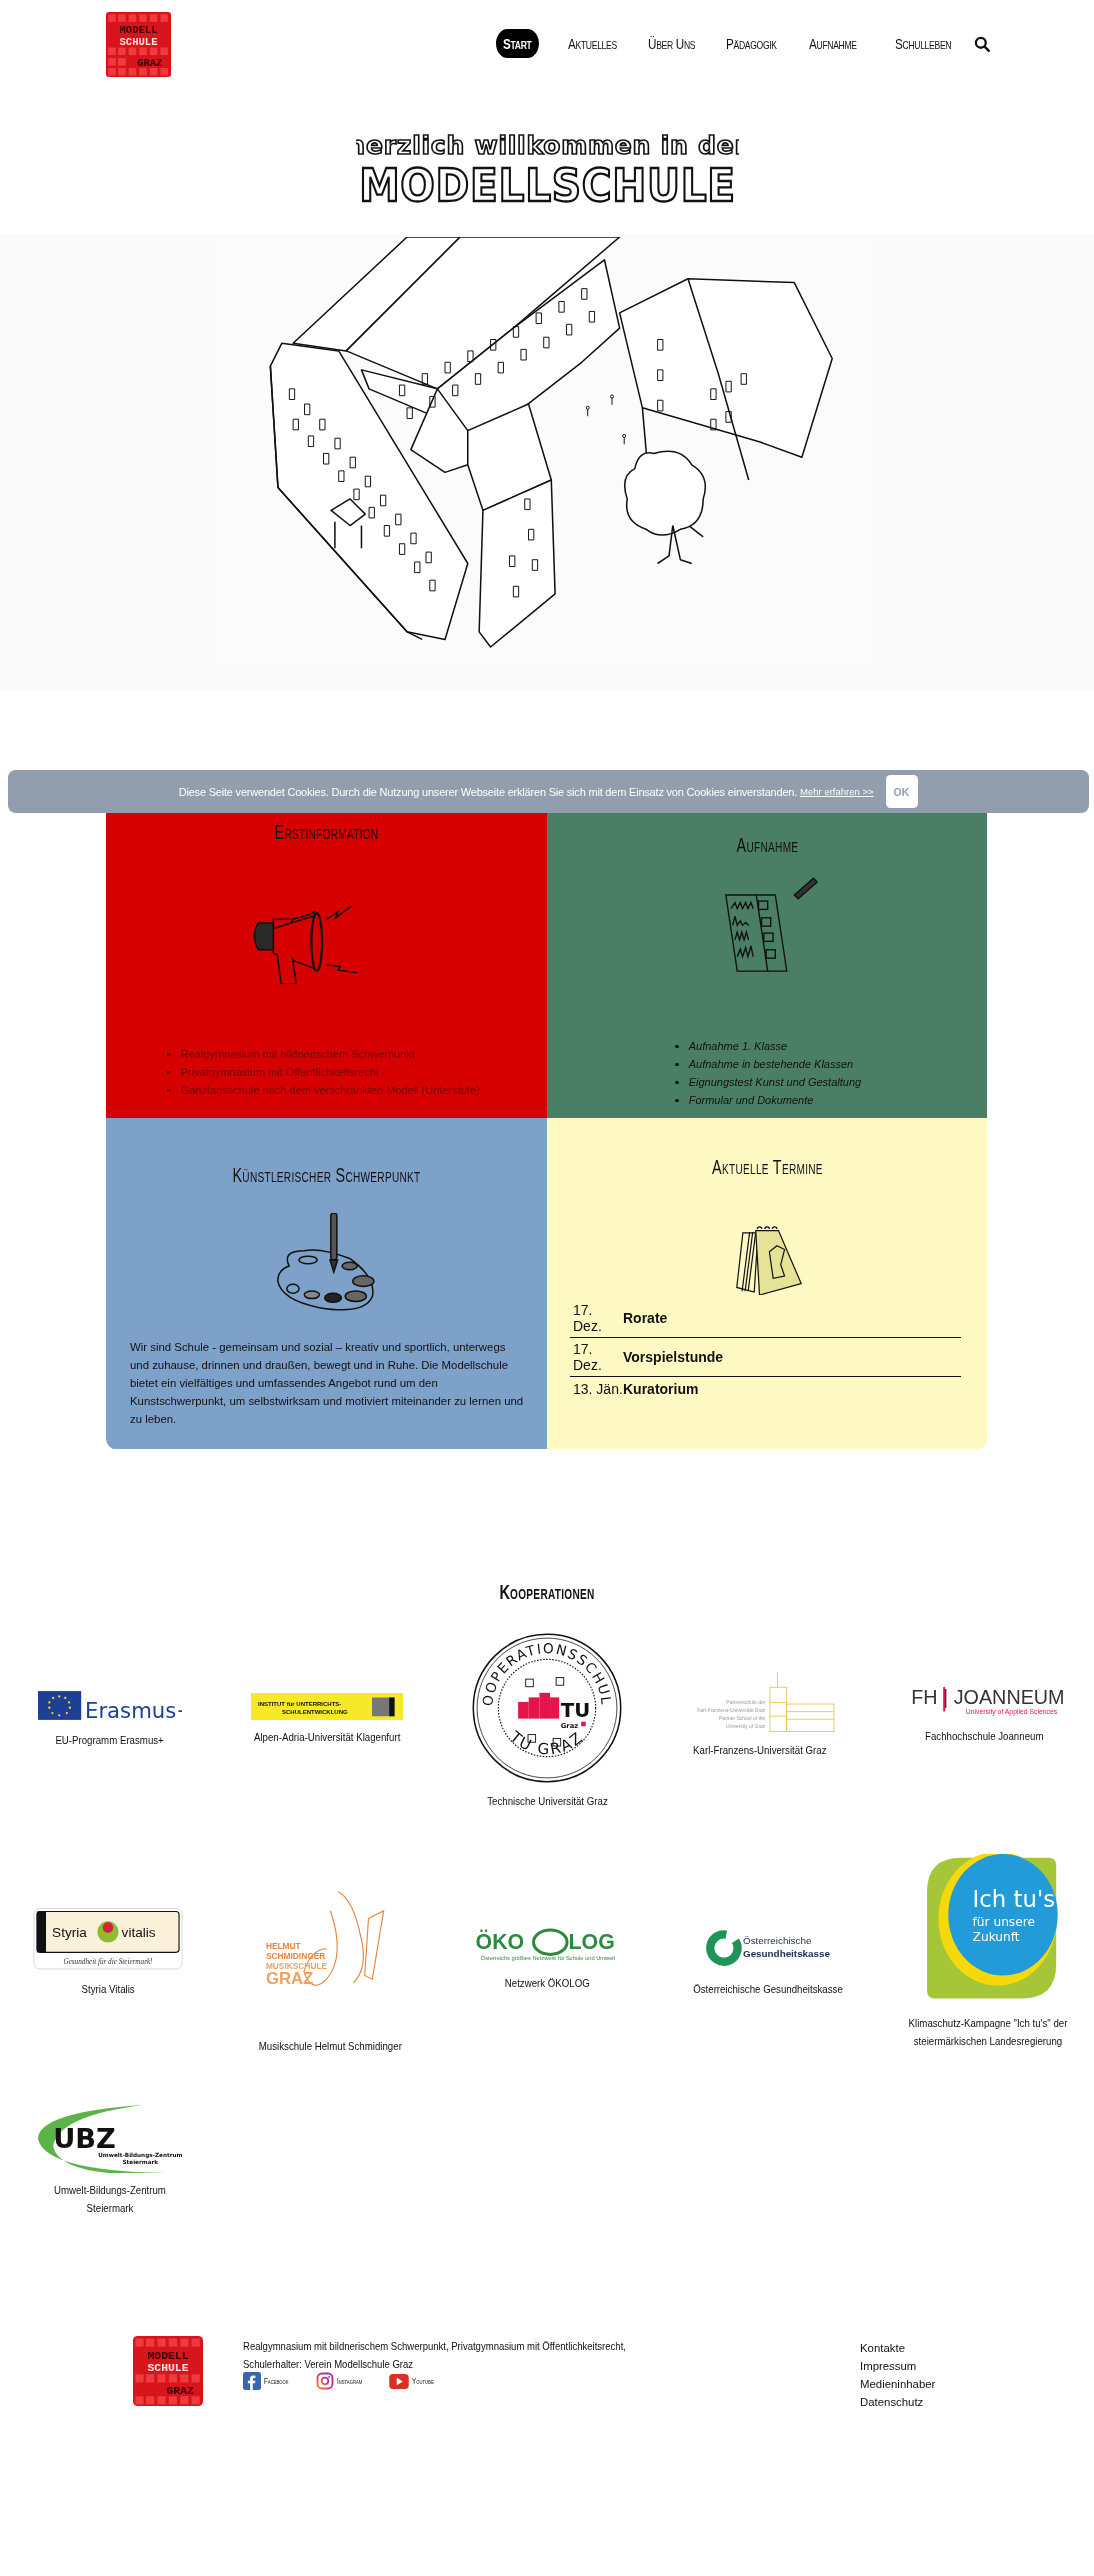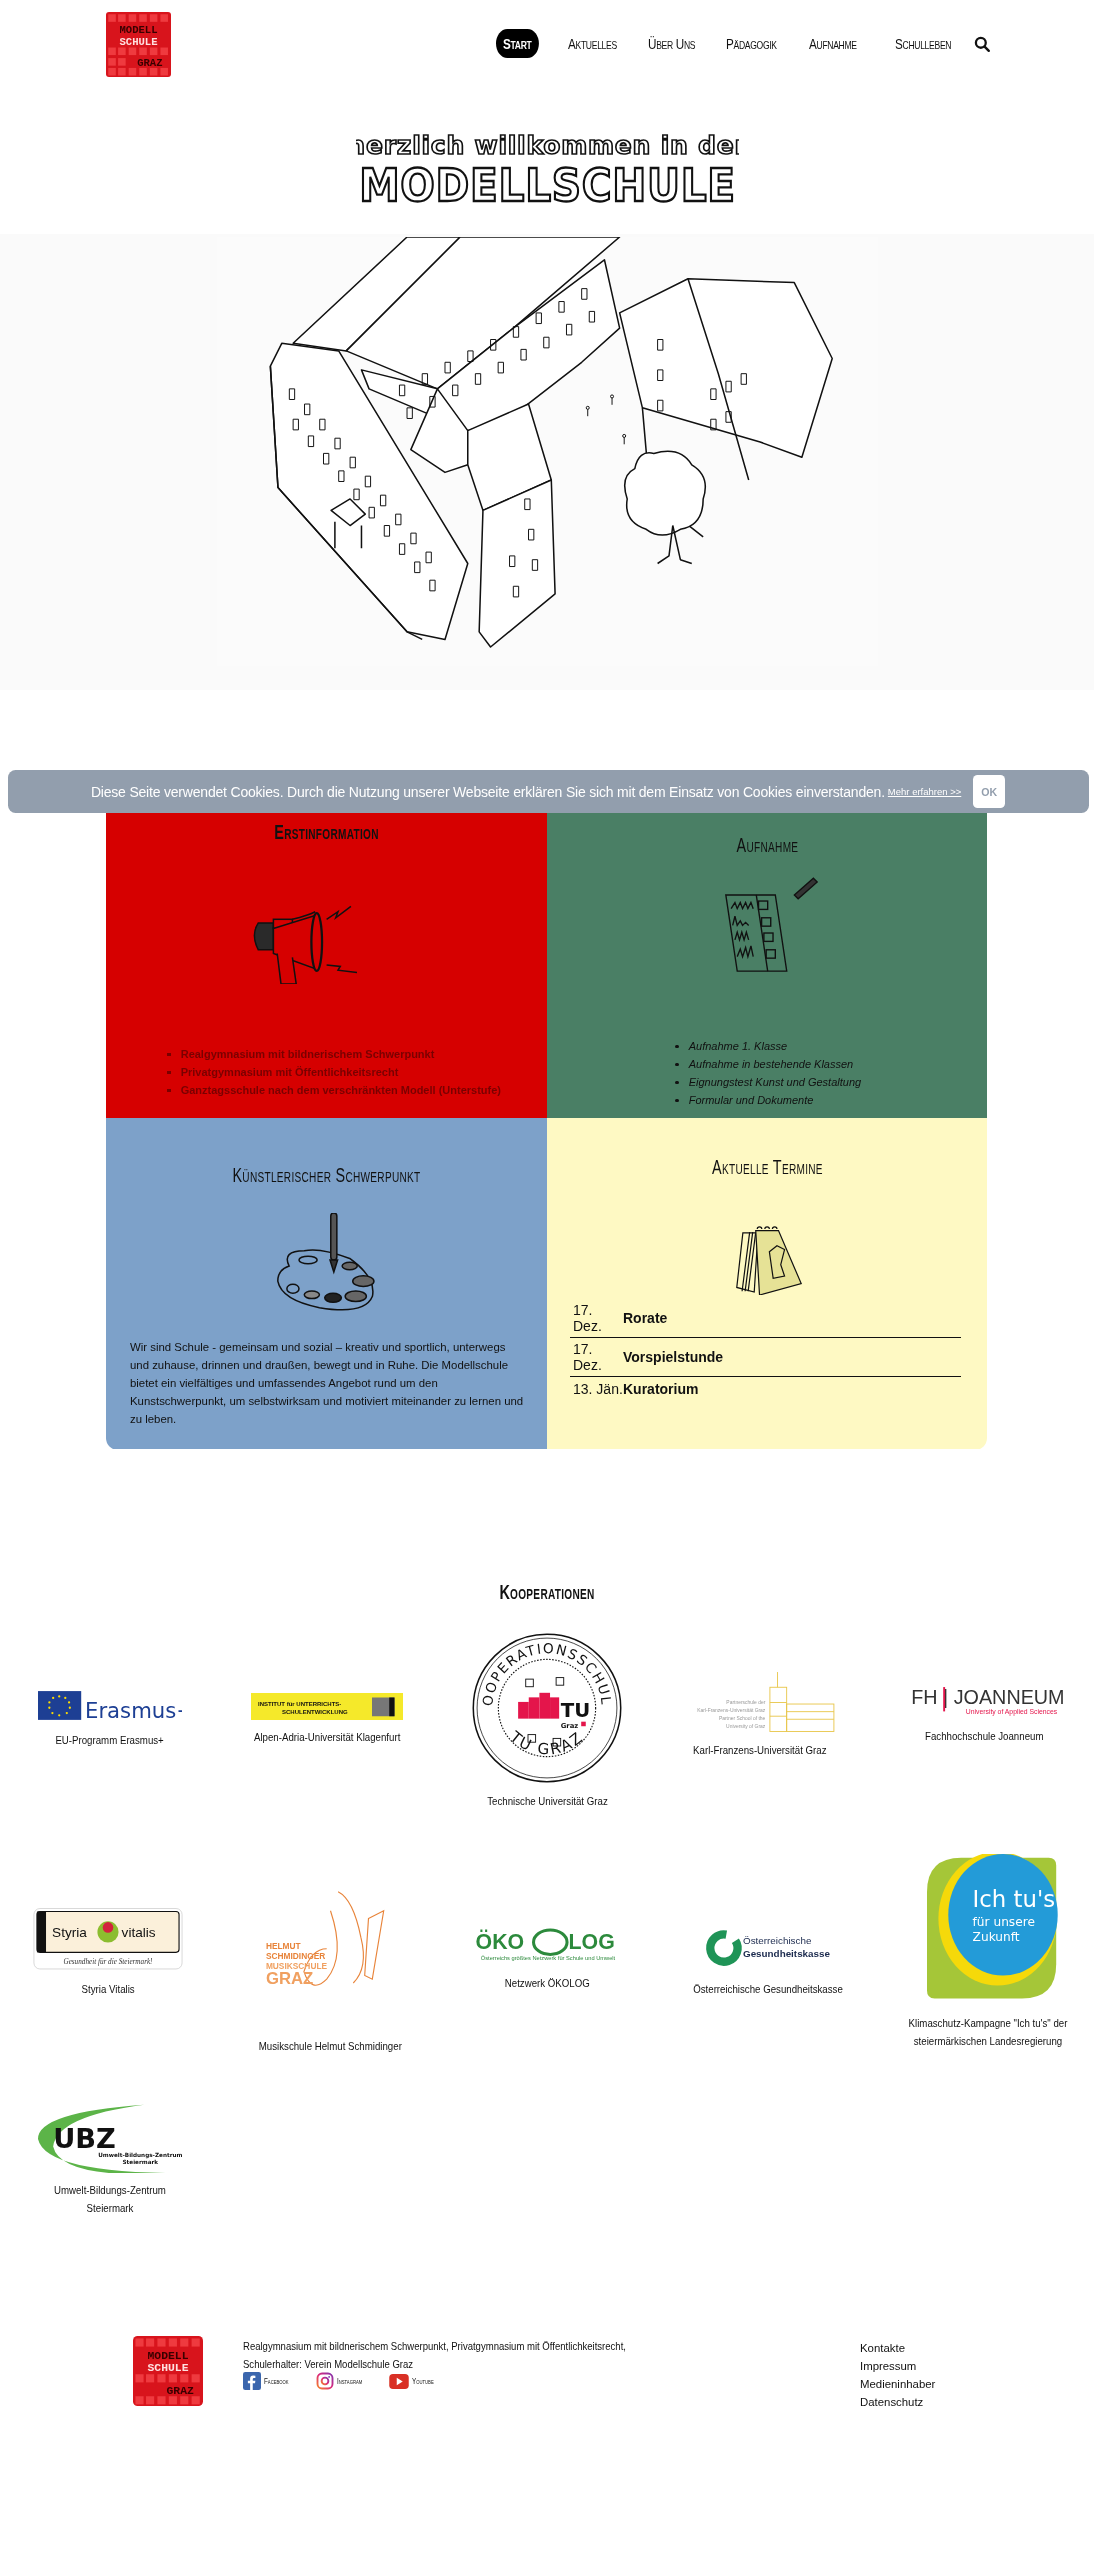--- a/index.html
+++ b/index.html
@@ -16,28 +16,28 @@
 
   
   .welcome { position: absolute; left: 356px; top: 128px; width: 383px; height: 82px; }
 
   
   .hero-band { position: absolute; top: 234px; left: 0; width: 1094px; height: 456px; background: #fafafa; }
   .hero { position: absolute; left: 217px; top: 237px; width: 661px; height: 429px; background: #fbfbfb; }
 
   
   .cookie { position: absolute; left: 7.6px; top: 770px; width: 1081px; height: 43px; background: #929ead; border-radius: 7.6px; display: flex; align-items: center; justify-content: center; z-index: 10; }
-  .cookie-text { color: #fff; font-size: 14px; letter-spacing: -0.2px; text-align: right; }
+  .cookie-text { color: #fff; font-size: 11px; letter-spacing: -0.2px; text-align: right; }
   .cookie-link { color: #fff; text-decoration: underline; font-size: 9.5px; margin-left: 3px; cursor: pointer; }
   .cookie-ok { margin-left: 12px; width: 32px; height: 33px; background: #fff; color: #929ead; border-radius: 4.6px; font-weight: bold; font-size: 10.6px; display: flex; align-items: center; justify-content: center; cursor: pointer; }
 
   
   .tiles { position: absolute; left: 106px; top: 813px; width: 881px; height: 637px; display: grid; grid-template-columns: 441px 441px; grid-template-rows: 305px 331px; border-bottom-left-radius: 12px; border-bottom-right-radius: 12px; overflow: hidden; }
   .tile { position: relative; }
-  .tile-red { background: #d60000; font-weight: bold; }
+  .tile-red { background: #d60000; }
   .tile-green { background: #4a7f65; }
   .tile-blue { background: #7da1c9; }
   .tile-yellow { background: #fef9c3; }
   .tile-title { position: absolute; left: 0; width: 100%; text-align: center; font-family: "Liberation Sans", sans-serif; font-variant: small-caps; font-size: 20px; letter-spacing: 0.4px; color: #111; transform: scaleX(0.72); }
   .tile-list { position: absolute; font-size: 11px; line-height: 18px; list-style: none; color: #111; }
   .tile-list li { position: relative; padding-left: 13.7px; cursor: pointer; }
   .tile-list li::before { content: ""; position: absolute; left: 0; top: 7.6px; width: 3.8px; height: 3.8px; background: #111; border-radius: 50%; }
   .tile-red .tile-list li { color: #7a0000; }
   .tile-red .tile-list li::before { background: #7a0000; border-radius: 0; }
   .tile-para { position: absolute; left: 24px; width: 395px; font-size: 11.4px; line-height: 18px; color: #111; }

